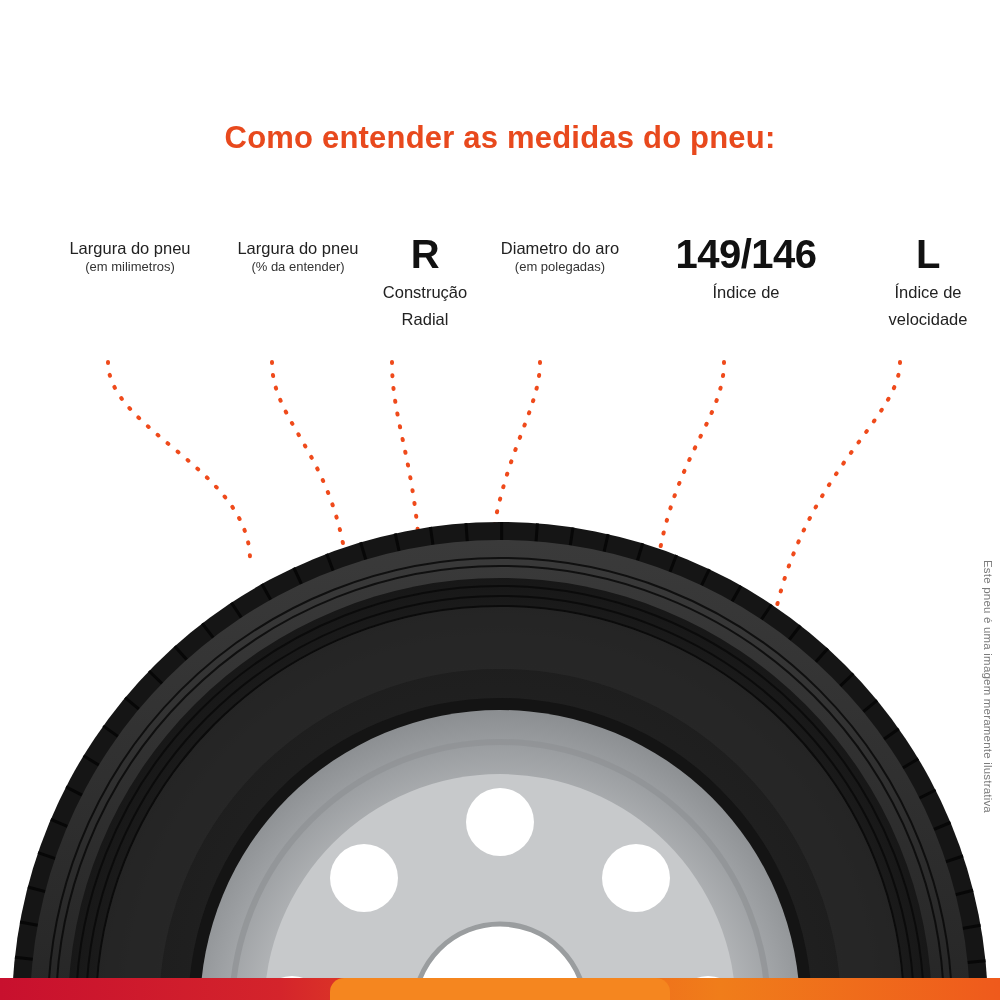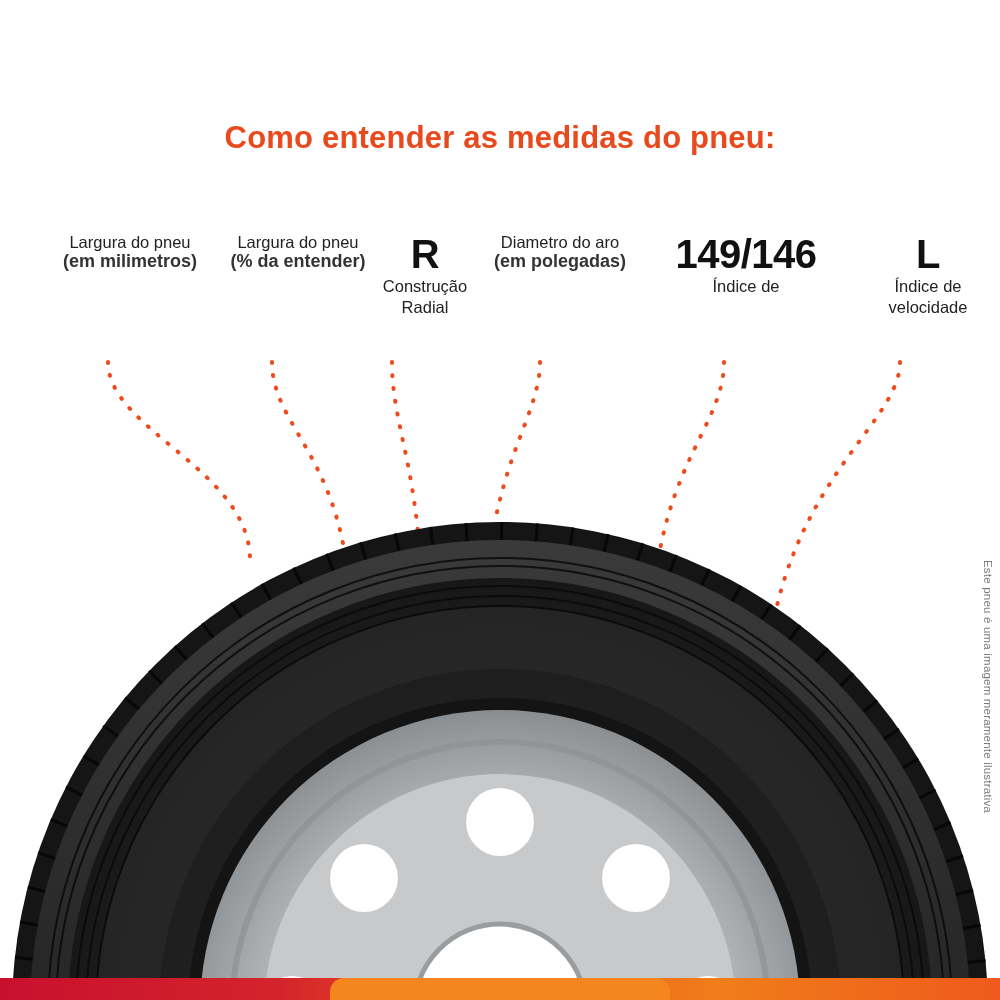--- a/index.html
+++ b/index.html
@@ -51,26 +51,26 @@
     font-size: 40px;
     font-weight: bold;
     line-height: 44px;
     color: #111111;
     letter-spacing: -0.5px;
   }
   .callout .desc {
     font-size: 16.5px;
     line-height: 21px;
     color: #222222;
+    margin-top: 6px;
   }
   .callout .sub {
-    font-size: 18px;
+    font-size: 13px;
     line-height: 16px;
     color: #333333;
-    font-weight: bold;
   }
 
   #c0 { left: 12px;  width: 176px; }
   #c1 { left: 180px; width: 176px; }
   #c2 { left: 330px; width: 130px; }
   #c3 { left: 442px; width: 176px; }
   #c4 { left: 616px; width: 200px; }
   #c5 { left: 818px; width: 160px; }
 
   

